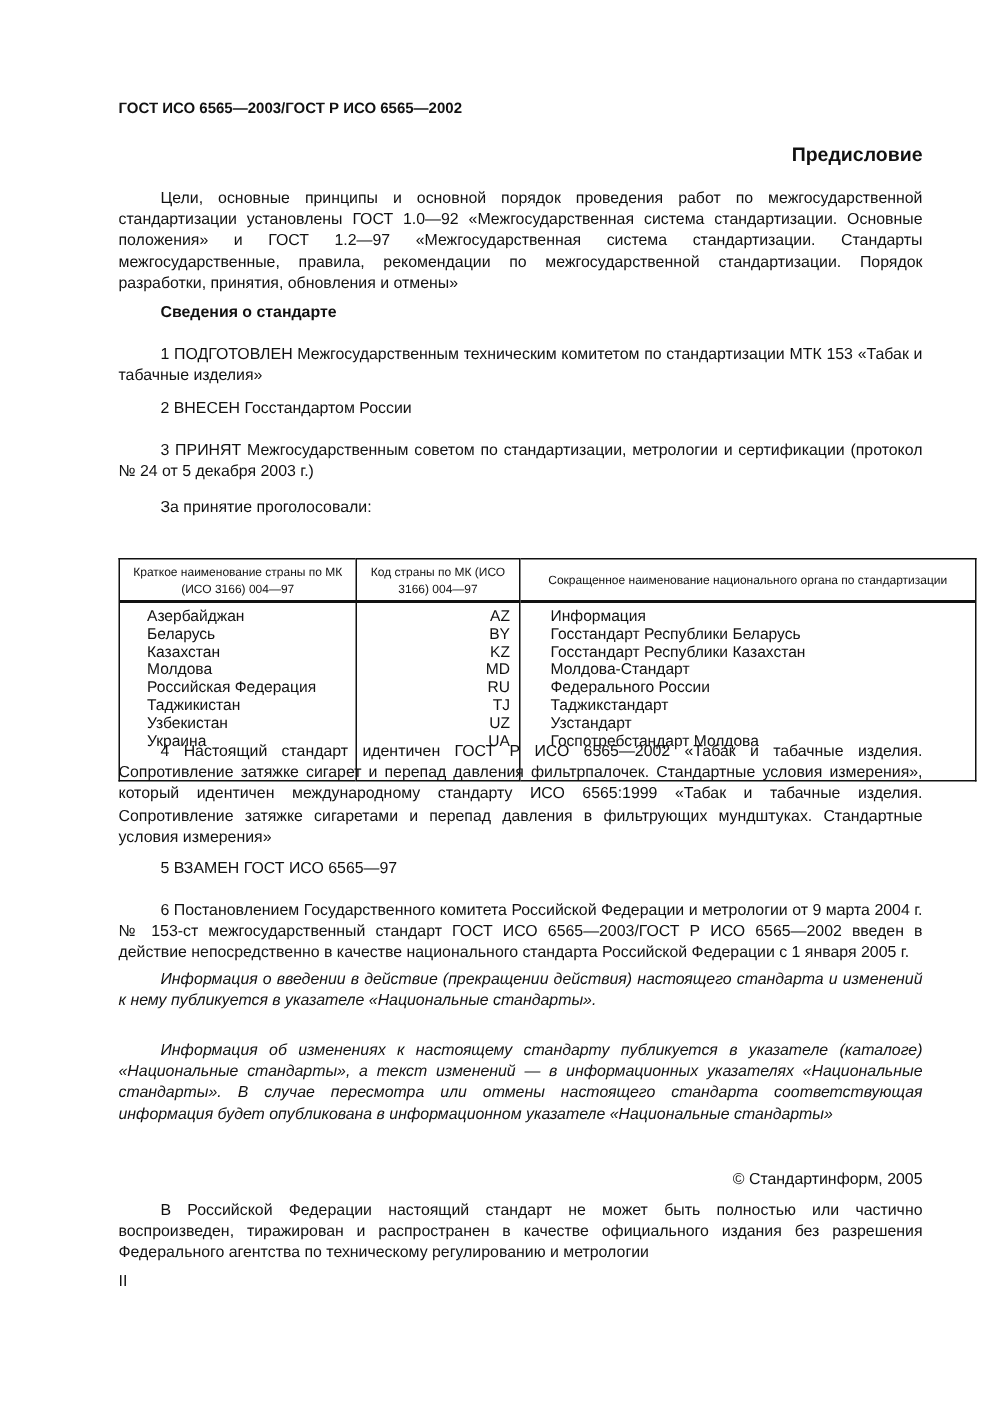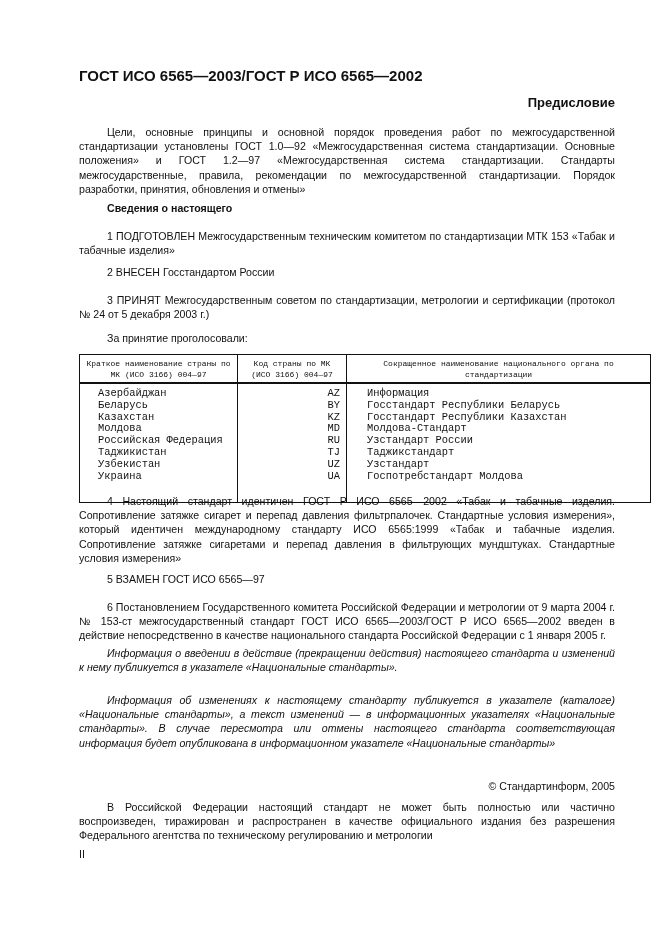--- a/index.html
+++ b/index.html
@@ -1,50 +1,50 @@
 <!DOCTYPE html>
 <html><head>
   <meta charset="utf-8">
   <style>
     html, body { margin: 0; padding: 0; background: #ffffff; }
     body {
       width: 661px; height: 936px; position: relative; overflow: hidden;
       font-family: "Liberation Sans", sans-serif; color: #111; font-size: 10.6px;
     }
-    .header { position: absolute; left: 79px; top: 67px; font-weight: bold; font-size: 15px; letter-spacing: 0px; }
+    .header { position: absolute; left: 79px; top: 67px; font-weight: bold; font-size: 10px; letter-spacing: 0px; }
     .title { position: absolute; left: 79px; width: 536px; top: 95px; text-align: right; font-weight: bold; font-size: 13px; }
     .p { position: absolute; left: 79px; width: 536px; line-height: 14.2px; text-align: justify; font-size: 10.6px; }
     .p .indent { display: inline-block; width: 28px; }
     .bold { font-weight: bold; }
     .italic { font-style: italic; }
     .right { text-align: right; }
     table.vote {
-      position: absolute; left: 79px; top: 354px; width: 572px; height: 131px;
-      border-collapse: collapse; border: 1.5px solid #111; font-size: 10.4px; font-family: Liberation Mono, monospace;
+      position: absolute; left: 79px; top: 372px; width: 572px; height: 131px;
+      border-collapse: collapse; border: 1.5px solid #111; font-size: 10.4px;
     }
     table.vote th {
       font-weight: normal; font-size: 8px; line-height: 11px; padding: 2px 4px;
       border-bottom: 2.5px solid #111; height: 23px; vertical-align: middle; text-align: center;
     }
     table.vote th + th, table.vote td + td { border-left: 1.5px solid #111; }
     table.vote td { vertical-align: top; padding: 4px 6px 20px 6px; line-height: 11.8px; }
     .col1 { width: 133px; padding-left: 18px !important; }
     .col2 { width: 96px; text-align: right; }
     .col3 { padding-left: 20px !important; }
     .pagenum { position: absolute; left: 79px; top: 848px; font-size: 10.6px; }
   </style>
 </head>
 <body>
 
 <div class="header">ГОСТ ИСО 6565—2003/ГОСТ Р ИСО 6565—2002</div>
 <div class="title">Предисловие</div>
 
 <div class="p" style="top:125px;"><span class="indent"></span><span>Цели, основные принципы и основной порядок проведения работ по межгосударственной стандартизации установлены ГОСТ 1.0—92 «Межгосударственная система стандартизации. Основные положения» и ГОСТ 1.2—97 «Межгосударственная система стандартизации. Стандарты межгосударственные, правила, рекомендации по межгосударственной стандартизации. Порядок разработки, принятия, обновления и отмены»</span></div>
 
-<div class="p bold" style="top:201px;"><span class="indent"></span><span>Сведения о настоящего</span></div>
+<div class="p bold" style="top:201px;"><span class="indent"></span><span>Сведения о стандарте</span></div>
 
 <div class="p" style="top:229px;"><span class="indent"></span><span>1 ПОДГОТОВЛЕН Межгосударственным техническим комитетом по стандартизации МТК 153 «Табак и табачные изделия»</span></div>
 
 <div class="p" style="top:265px;"><span class="indent"></span><span>2  ВНЕСЕН Госстандартом России</span></div>
 
 <div class="p" style="top:293px;"><span class="indent"></span><span>3  ПРИНЯТ Межгосударственным советом по стандартизации, метрологии и сертификации (протокол № 24 от 5 декабря 2003 г.)</span></div>
 
 <div class="p" style="top:331px;"><span class="indent"></span><span>За принятие проголосовали:</span></div>
 
 <table class="vote">
@@ -75,21 +75,21 @@
         <div>RU</div>
         <div>TJ</div>
         <div>UZ</div>
         <div>UA</div>
       </td>
       <td class="col3">
         <div>Информация</div>
         <div>Госстандарт Республики Беларусь</div>
         <div>Госстандарт Республики Казахстан</div>
         <div>Молдова-Стандарт</div>
-        <div>Узстандарт России</div>
+        <div>Федерального России</div>
         <div>Таджикстандарт</div>
         <div>Узстандарт</div>
         <div>Госпотребстандарт Молдова</div>
       </td>
     </tr>
   </tbody>
 </table>
 
 <div class="p" style="top:494px;"><span class="indent"></span><span>4  Настоящий стандарт идентичен ГОСТ Р ИСО 6565—2002 «Табак и табачные изделия. Сопротивление затяжке сигарет и перепад давления фильтрпалочек. Стандартные условия измерения», который идентичен международному стандарту ИСО 6565:1999 «Табак и табачные изделия. Сопротивление затяжке сигаретами и перепад давления в фильтрующих мундштуках. Стандартные условия измерения»</span></div>
 

